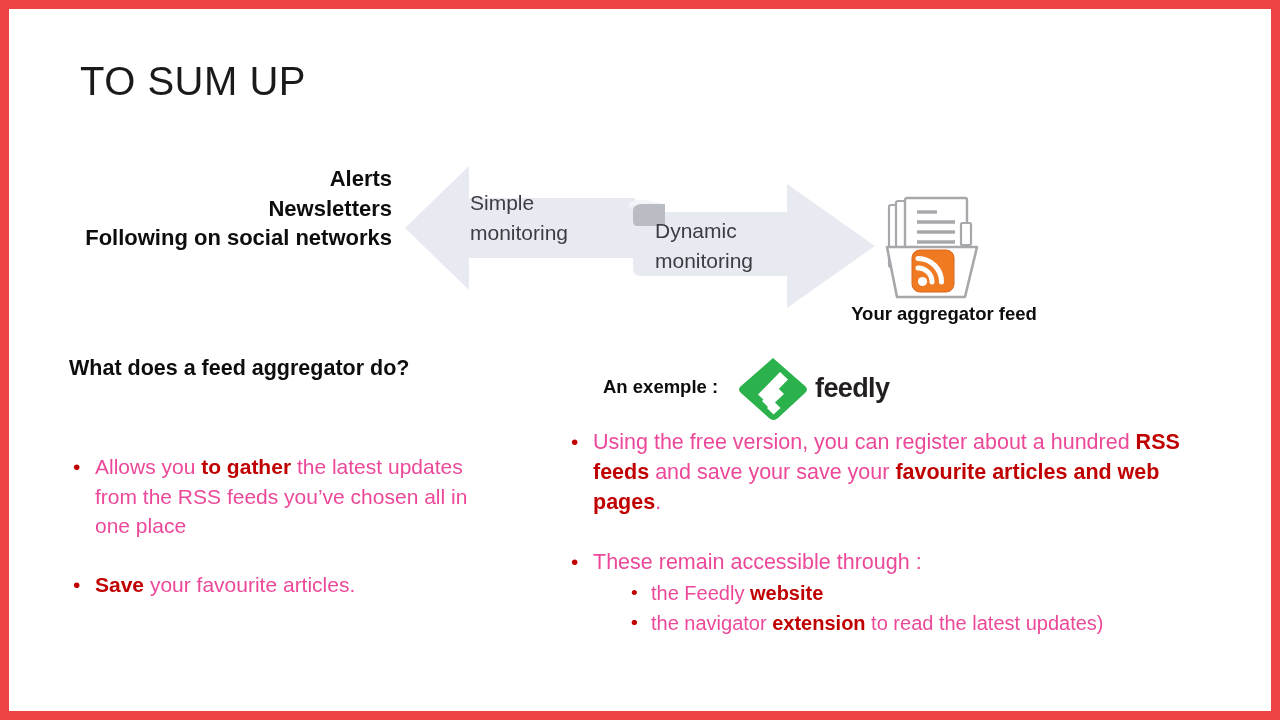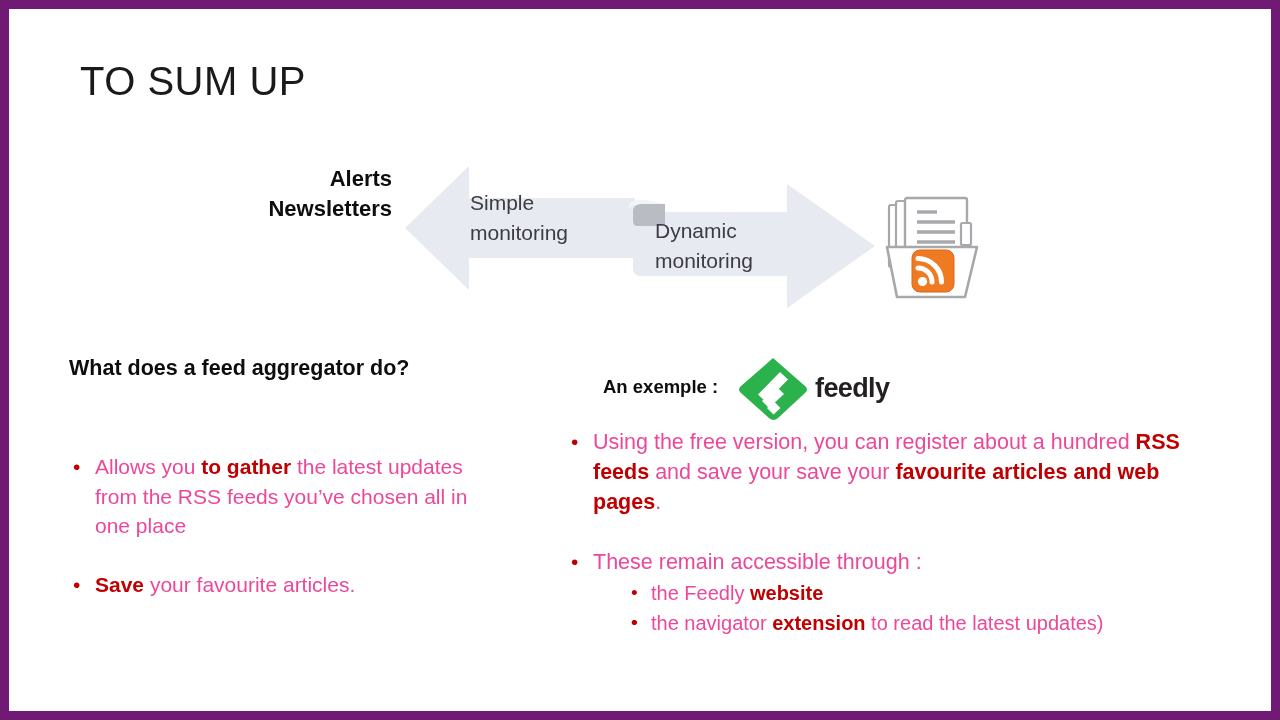--- a/index.html
+++ b/index.html
@@ -12,21 +12,21 @@
     height: 720px;
     font-family: "Liberation Sans", sans-serif;
     overflow: hidden;
   }
   #slide {
     position: relative;
     width: 1280px;
     height: 720px;
     background: #ffffff;
     box-sizing: border-box;
-    border: 9px solid #701a75;
+    border: 9px solid #ef4444;
   }
 
   
   #title {
     position: absolute;
     left: 71px;
     top: 50px;
     font-size: 40px;
     font-weight: 300;
     letter-spacing: 0.5px;
@@ -202,20 +202,21 @@
 </head>
 <body>
 
 <div id="slide">
 
   <div id="title">TO SUM UP</div>
 
   <div id="source-list">
     <div>Alerts</div>
     <div>Newsletters</div>
+    <div>Following on social networks</div>
   </div>
 
   <div id="arrow-diagram">
     <svg width="500" height="160" viewBox="0 0 500 160" xmlns="http://www.w3.org/2000/svg">
 
       <path d="M 8 70 L 72 8 L 72 40 L 238 40 L 238 100 L 72 100 L 72 132 Z" fill="#e7eaf0"></path>
 
       <path d="M 236 36 Q 236 28 244 28 L 390 28 L 390 0 L 478 62 L 390 124 L 390 92 L 244 92 Q 236 92 236 84 Z" transform="translate(0,26)" fill="#e7eaf0"></path>
 
       <path d="M 236 54 Q 236 46 244 46 L 268 46 L 268 68 L 240 68 Q 236 68 236 62 Z" fill="#b9bcc2"></path>
@@ -245,20 +246,21 @@
 
       <g>
         <rect x="27" y="55" width="42" height="42" rx="8" fill="#f07a22"></rect>
         <rect x="27" y="55" width="42" height="42" rx="8" fill="none" stroke="#d9661a" stroke-width="1"></rect>
         <circle cx="37.5" cy="86.5" r="4.6" fill="#ffffff"></circle>
         <path d="M 33 73 A 14 14 0 0 1 47 87" fill="none" stroke="#ffffff" stroke-width="5" stroke-linecap="round"></path>
         <path d="M 33 63.5 A 23.5 23.5 0 0 1 56.5 87" fill="none" stroke="#ffffff" stroke-width="5" stroke-linecap="round"></path>
       </g>
     </svg>
   </div>
+  <div id="feed-caption">Your aggregator feed</div>
 
   <div id="left-heading">What does a feed aggregator do?</div>
 
   <div id="example-row">
     <div id="example-label">An exemple :</div>
     <div id="feedly-mark">
       <svg width="72" height="66" viewBox="0 0 72 66" xmlns="http://www.w3.org/2000/svg">
         <path d="M 36 2 L 68 30 Q 72 33.5 68 37 L 41 62 Q 36.5 66 32 62 L 4 37 Q 0 33.5 4 30 Z" fill="#2bb24c"></path>
         <path d="M 43 16 L 51 23.5 L 29 46 L 21 38.5 Z" fill="#ffffff"></path>
         <path d="M 40 31 L 47 38 L 32 52 L 25 45 Z" fill="#ffffff"></path>

